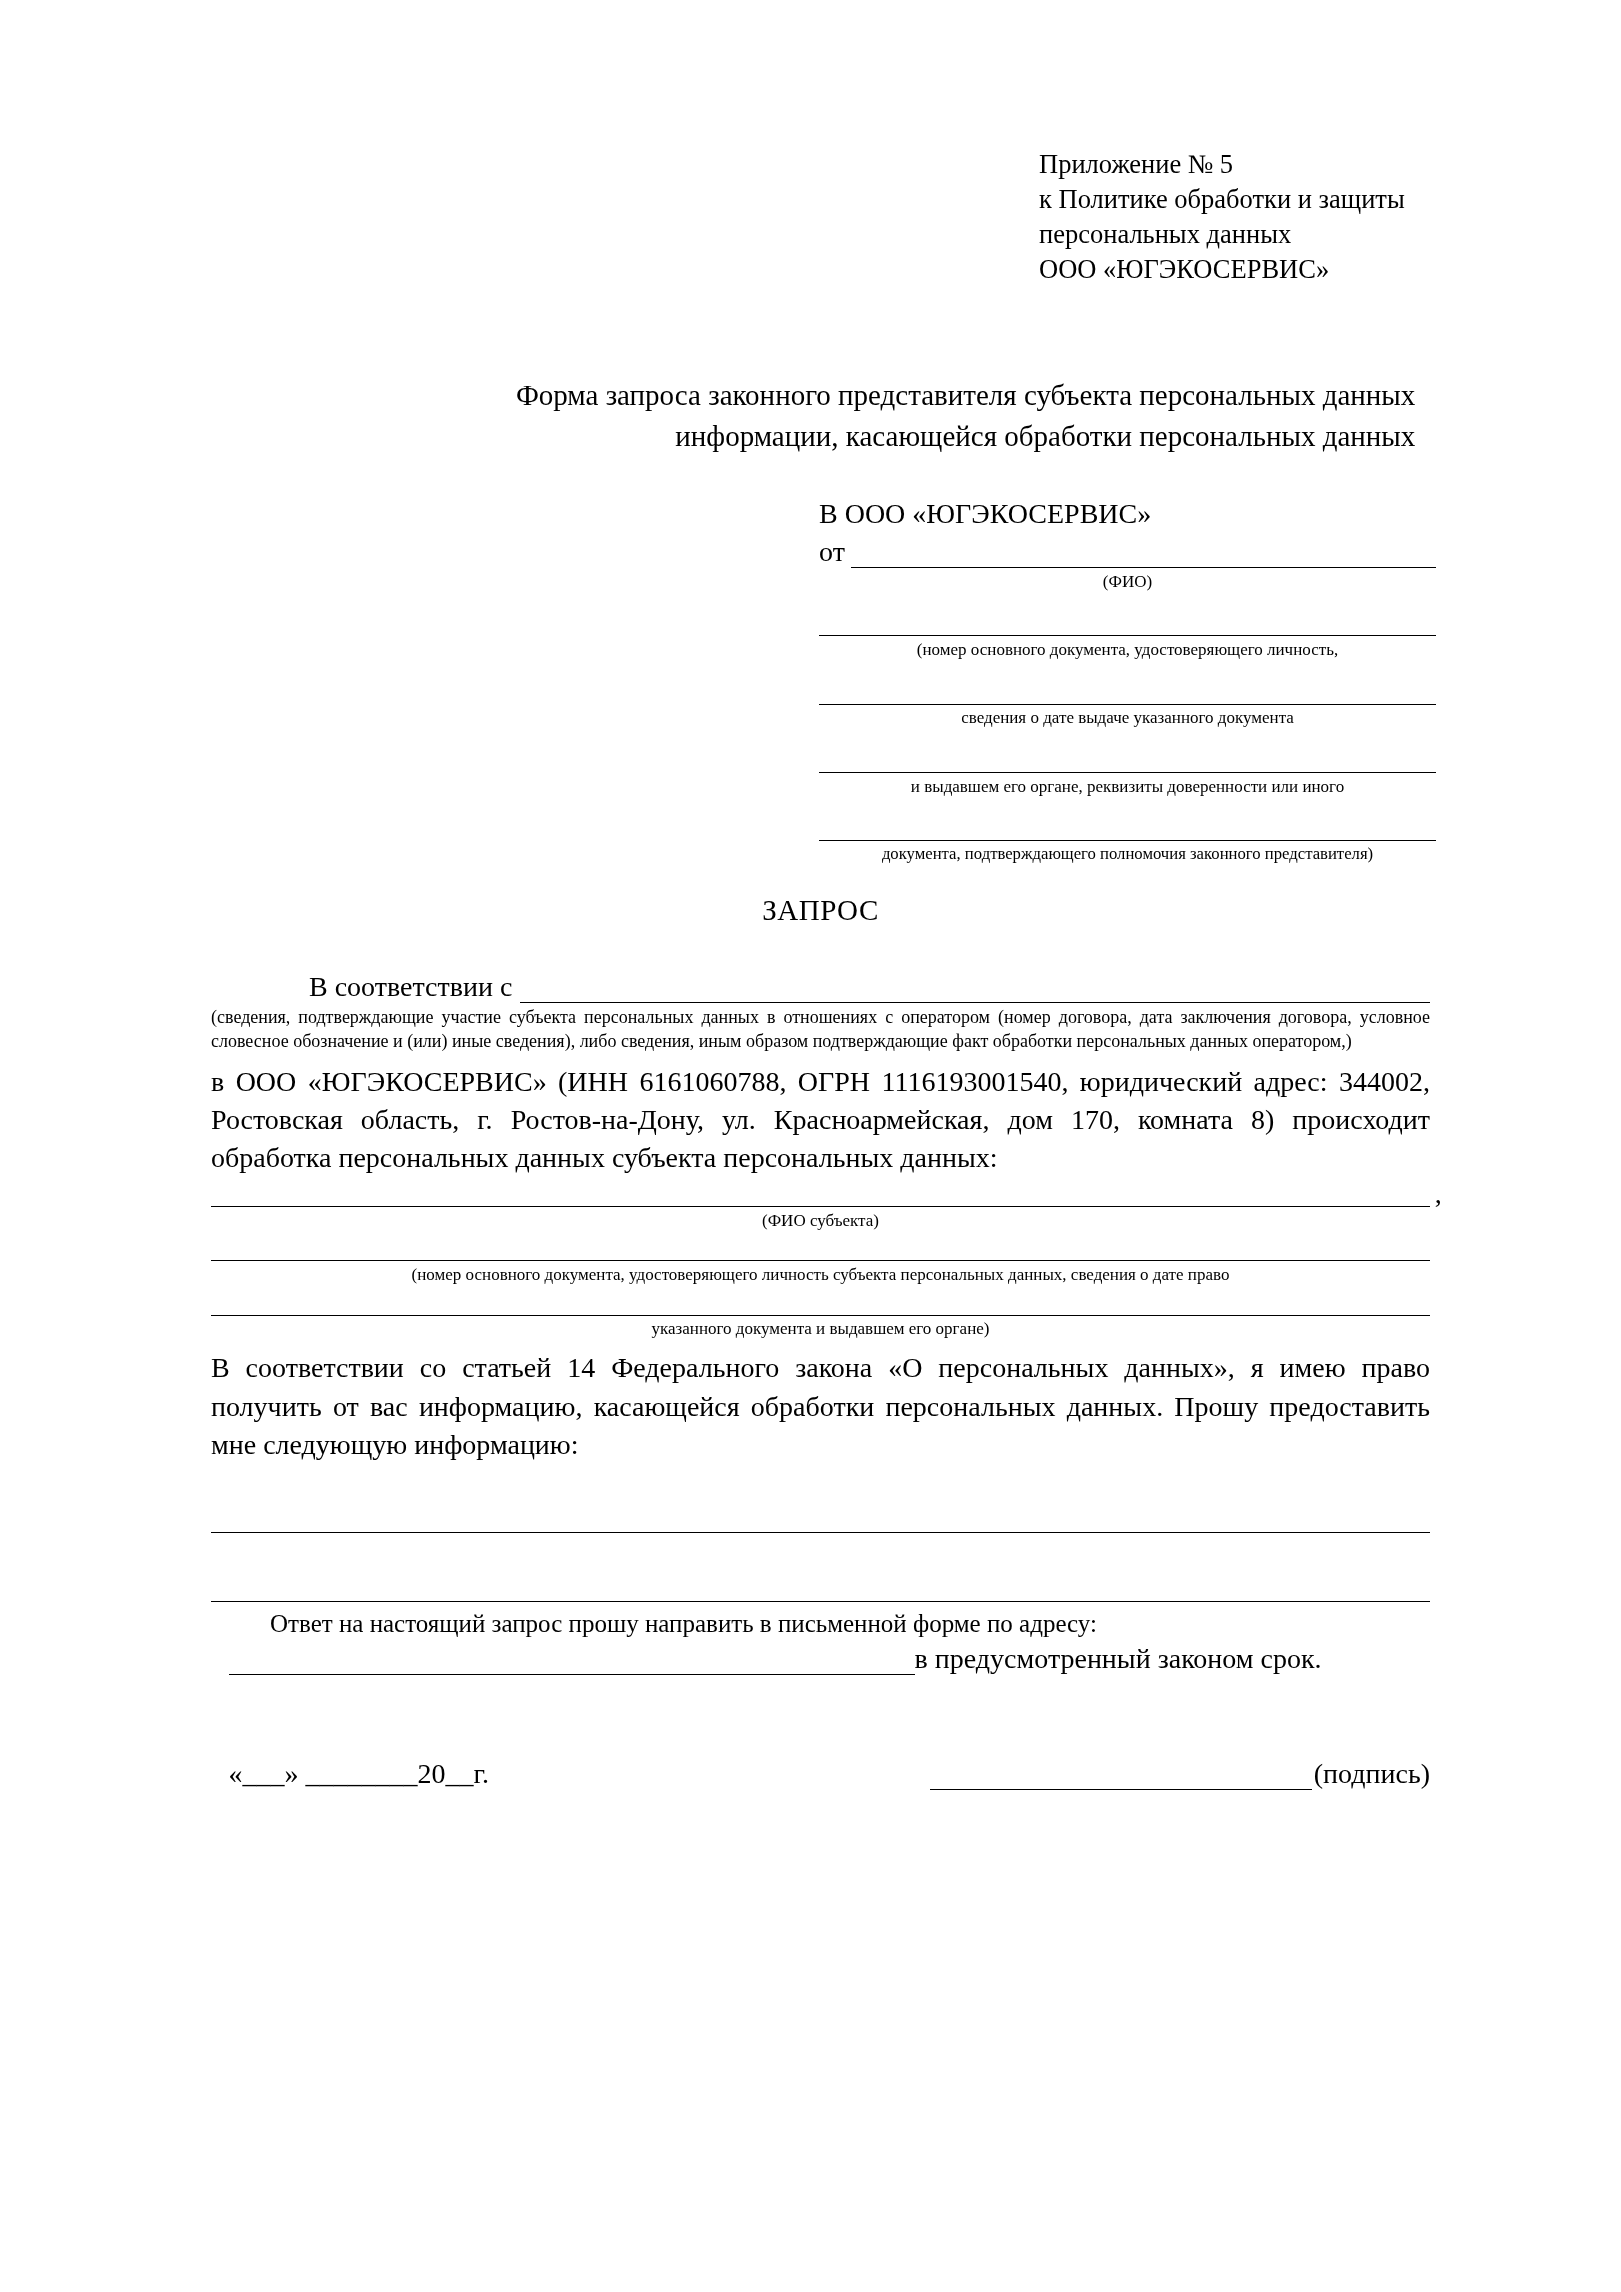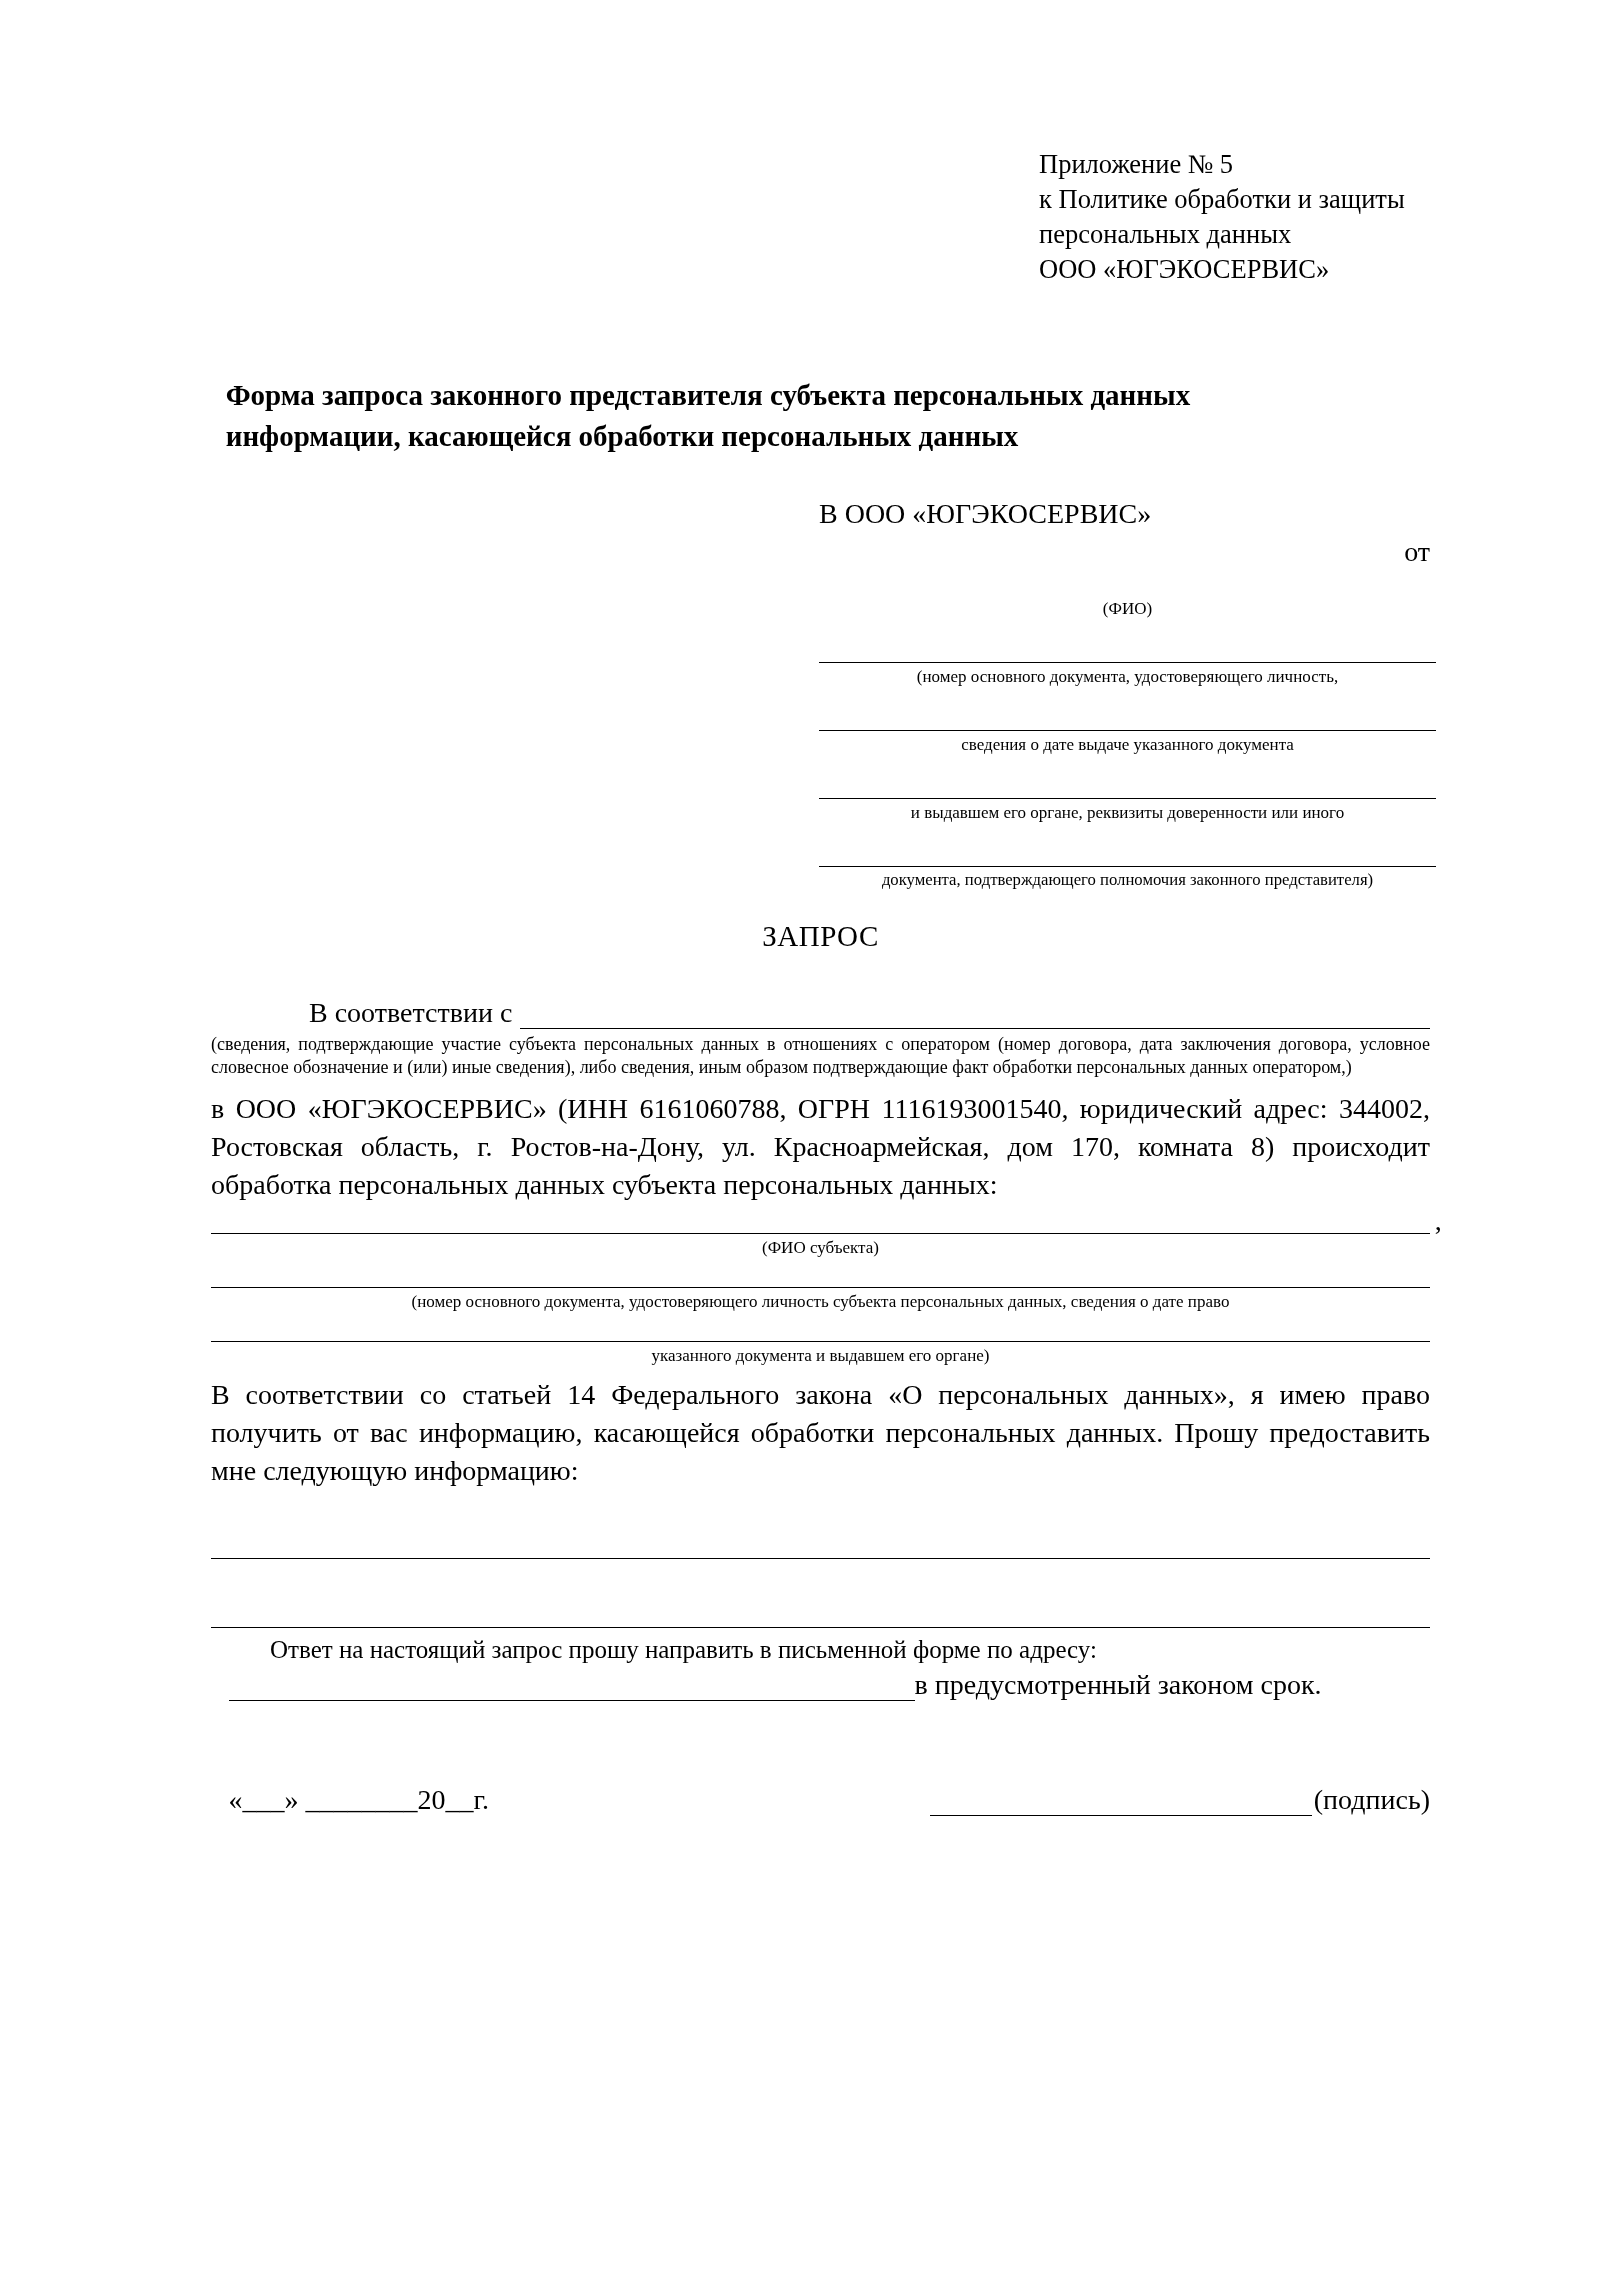--- a/index.html
+++ b/index.html
@@ -29,41 +29,40 @@
     font-size: 26.5px;
     line-height: 1.32;
     text-align: left;
   }
   .header-block div { white-space: nowrap; }
 
   
   .doc-title {
     margin-top: 88px;
     font-size: 29px;
-    font-weight: bold;
-    text-align: left;
+    font-weight: normal;
+    text-align: right;
     line-height: 1.42;
     padding: 0 14.7px;
   }
 
   
   .addressee {
     margin-top: 41px;
     margin-left: 608px;
     width: 617px;
     font-size: 28px;
   }
   .addressee .to-line {
     white-space: nowrap;
   }
   .from-row {
     display: flex;
     align-items: flex-end;
     margin-top: 5.9px;
-    flex-direction: column;
   }
   .from-row .lbl { font-size: 28px; padding-right: 5.9px; }
   .rule {
     flex: 1 1 auto;
     border-bottom: 1.6px solid #000;
     height: 25.5px;
   }
   .rule-full {
     border-bottom: 1.6px solid #000;
     height: 27.4px;

